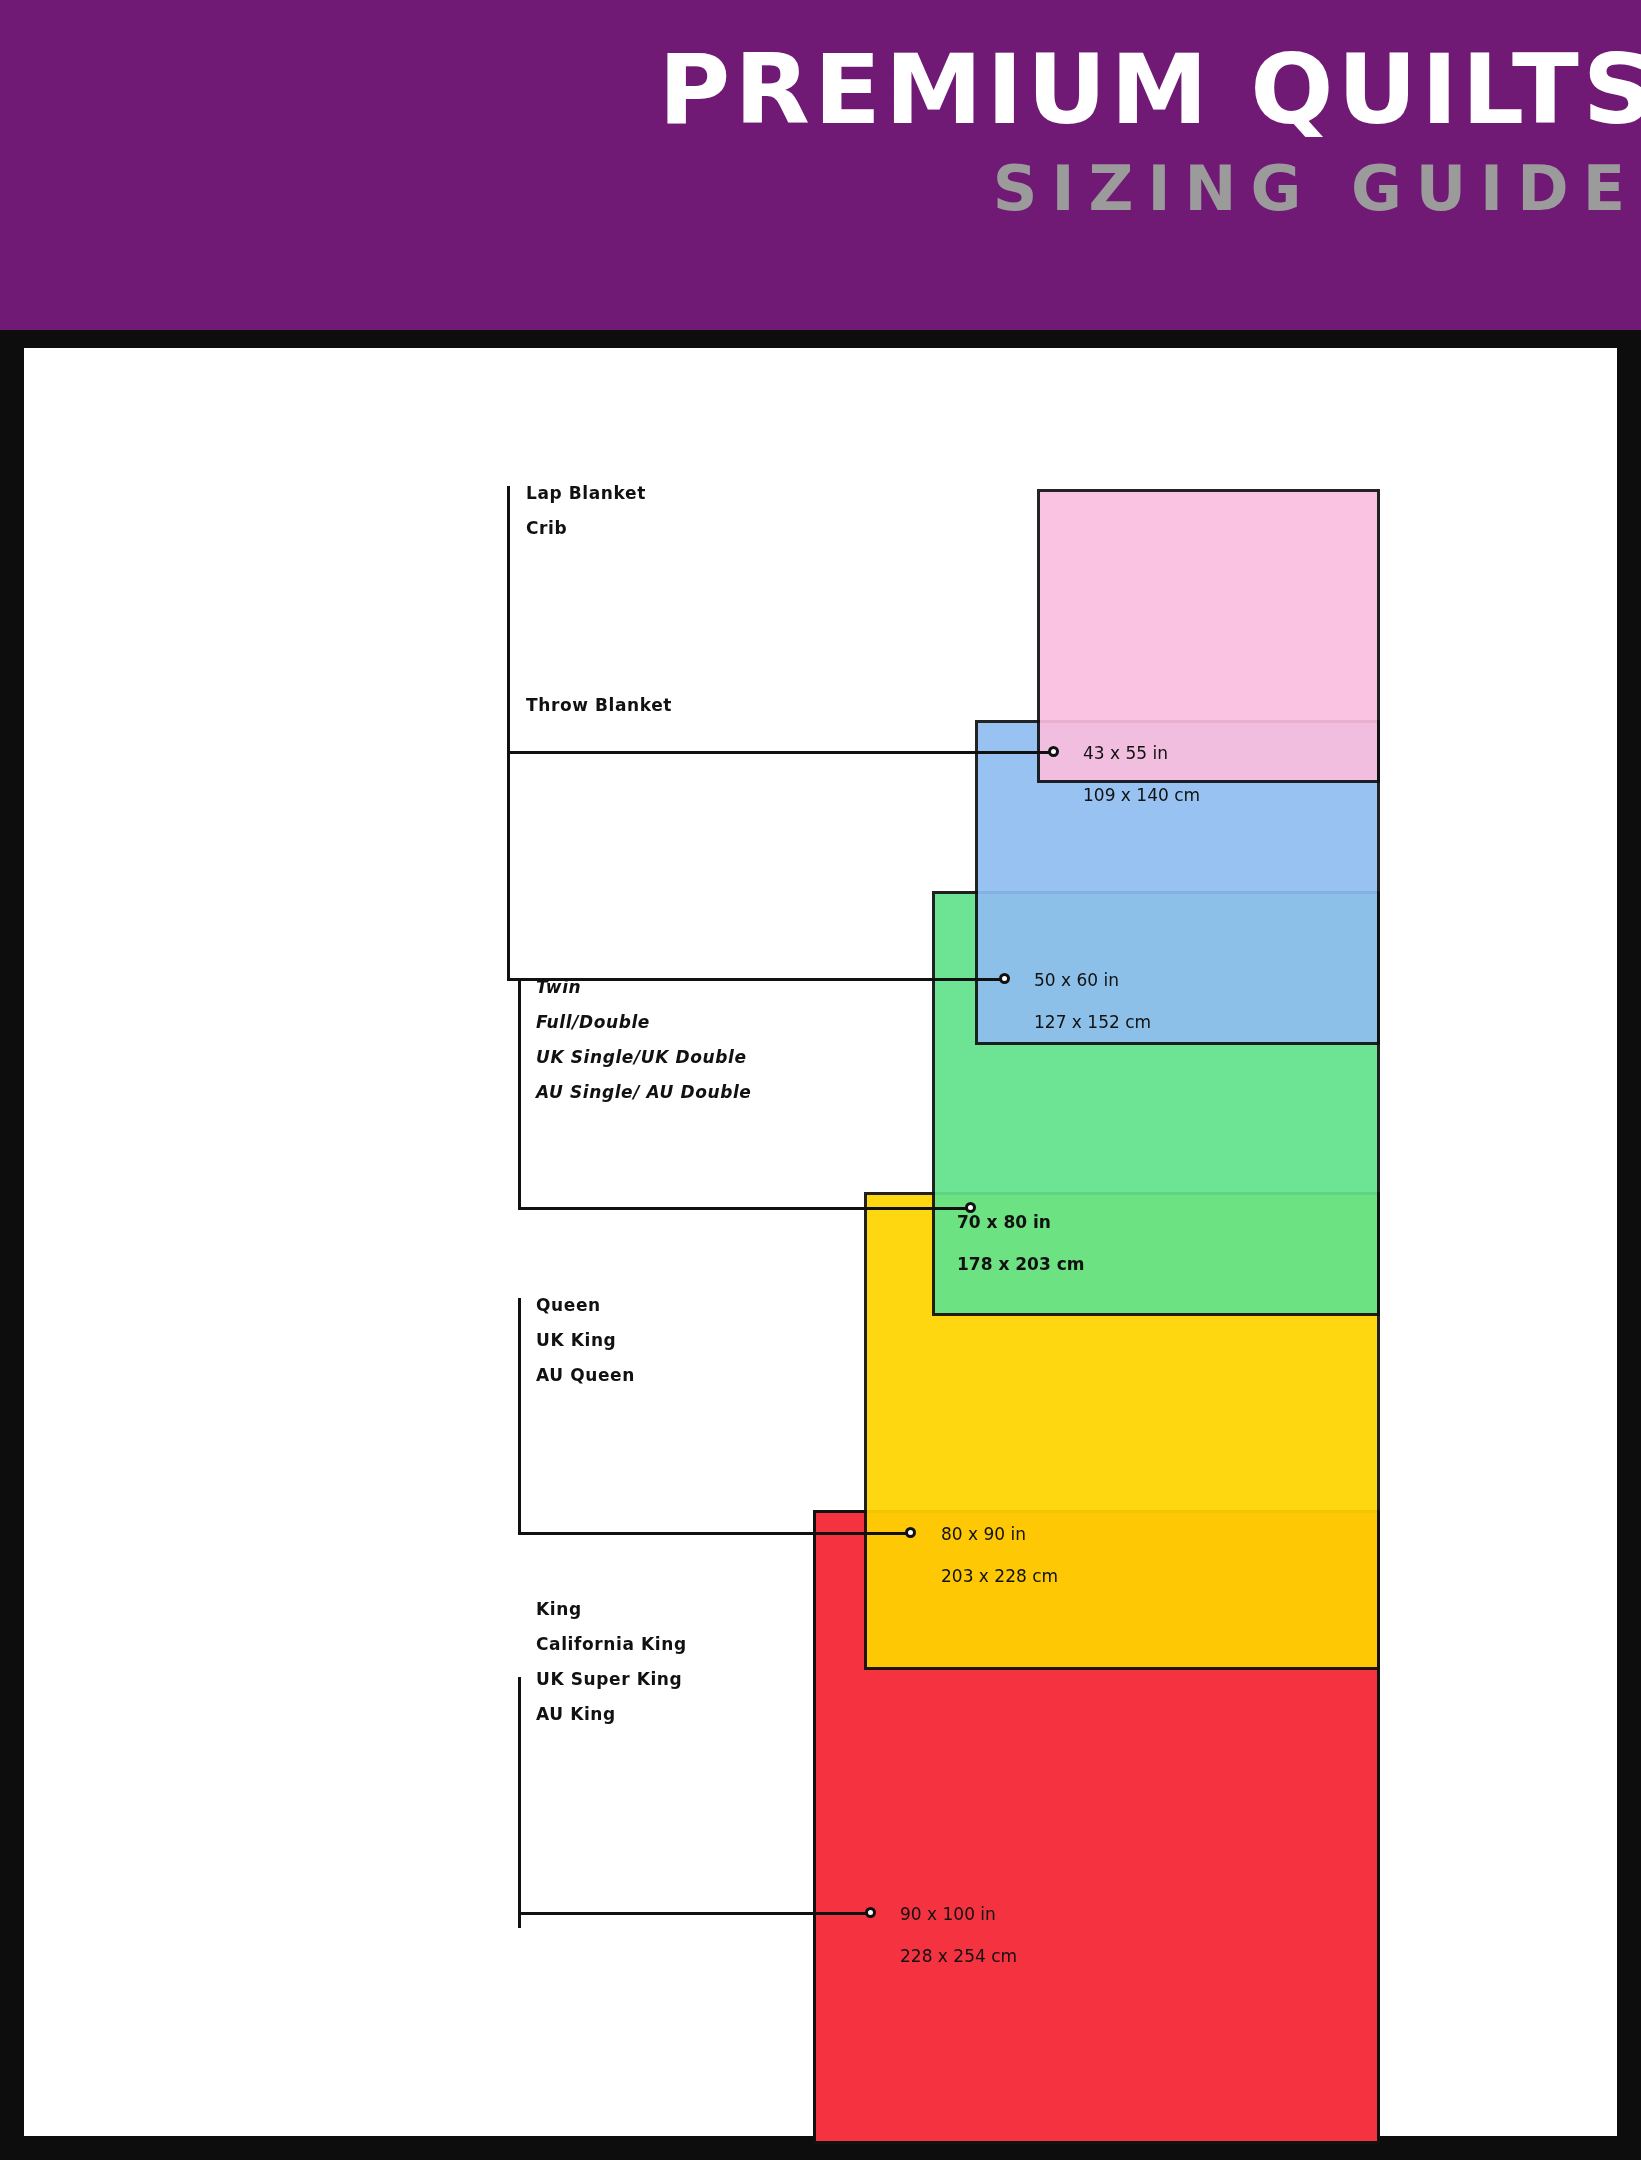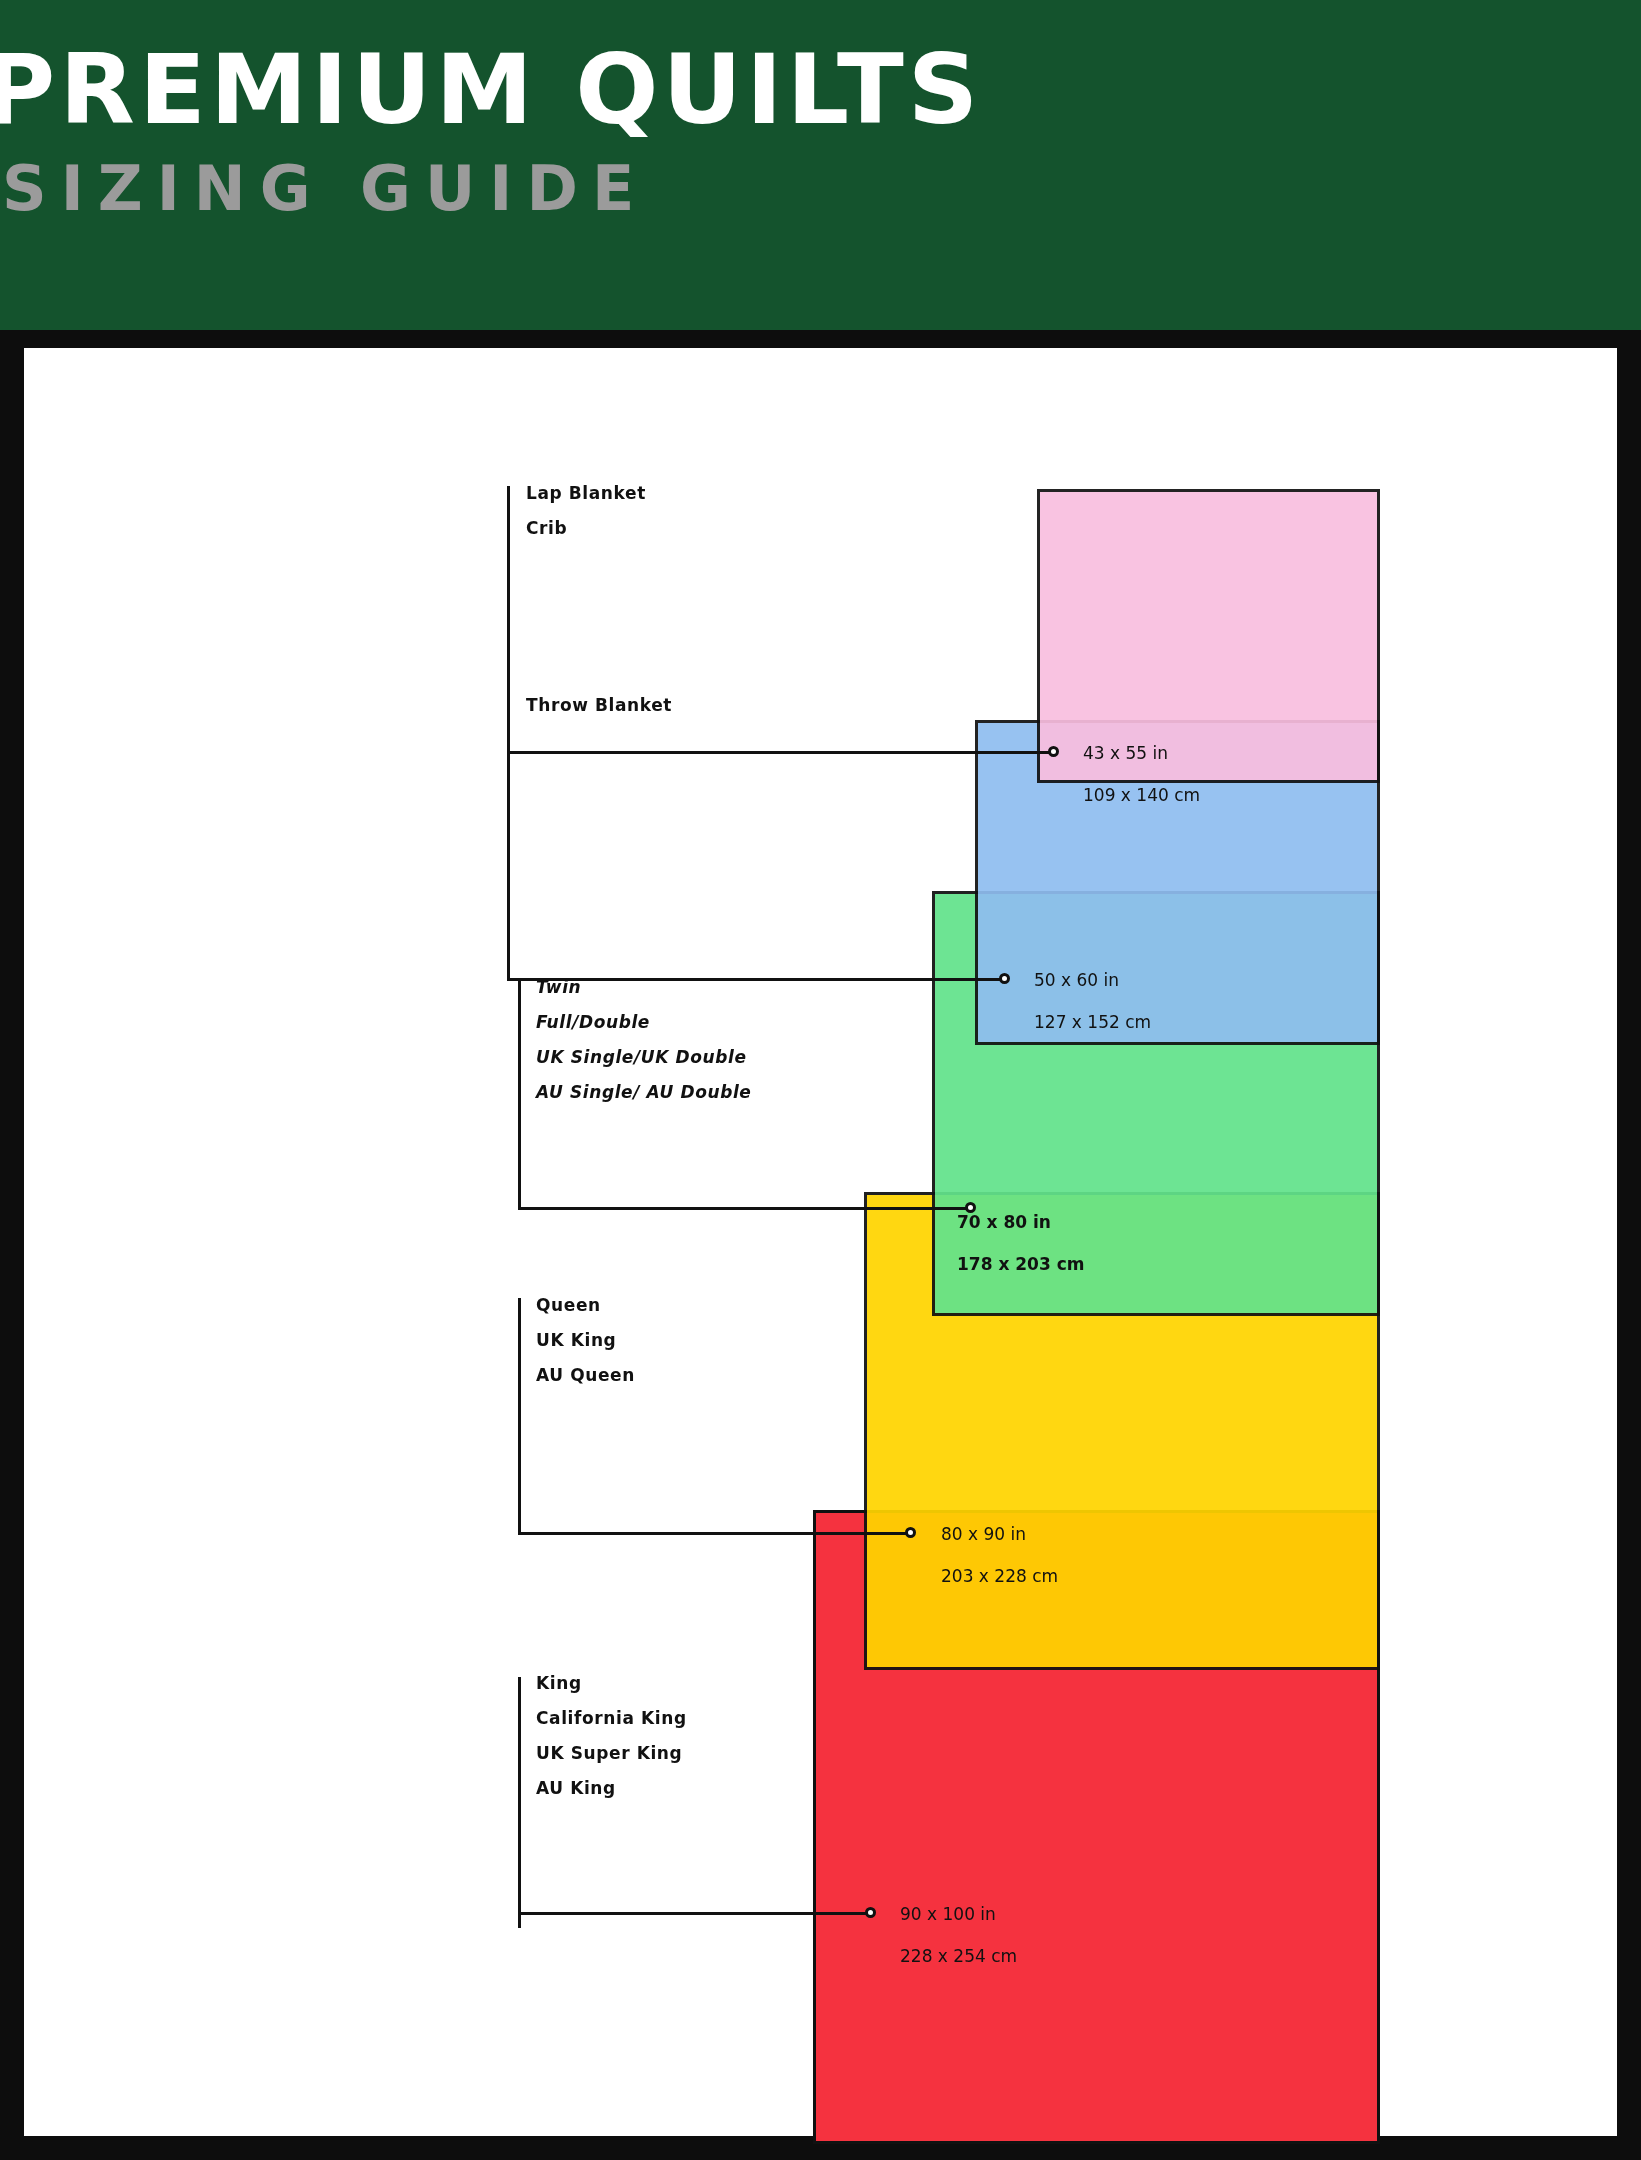--- a/index.html
+++ b/index.html
@@ -18,22 +18,22 @@
     width: 1641px;
     height: 2160px;
     background: #0d0d0d;
   }
   
   .header {
     position: absolute;
     left: 0; top: 0;
     width: 1641px;
     height: 330px;
-    background: #14532d;
-    text-align: left;
+    background: #701a75;
+    text-align: right;
   }
   .title {
     margin: 0;
     padding-top: 42px;
     color: #ffffff;
     font-family: "DejaVu Sans", sans-serif;
     font-weight: bold;
     font-size: 96px;
     letter-spacing: 4px;
     line-height: 1.0;
@@ -185,21 +185,21 @@
       </div>
       <div class="dims" style="left:917px; top:1303px; transform:translateY(-138px);">
         <div>80 x 90 in</div>
         <div>203 x 228 cm</div>
       </div>
 
       <div class="leader-v" style="left:494px; top:1329px; height:251px;"></div>
       <div class="leader-h" style="left:494px; top:1564px; width:352px;"></div>
       <div class="dot" style="left:841px; top:1559px;"></div>
 
-      <div class="label-group" style="left:512px; top:1318px;">
+      <div class="label-group" style="left:512px; top:1244px;">
         <div>King</div>
         <div>California King</div>
         <div>UK Super King</div>
         <div>AU King</div>
       </div>
       <div class="dims" style="left:876px; top:1683px; transform:translateY(-138px);">
         <div>90 x 100 in</div>
         <div>228 x 254 cm</div>
       </div>
 

